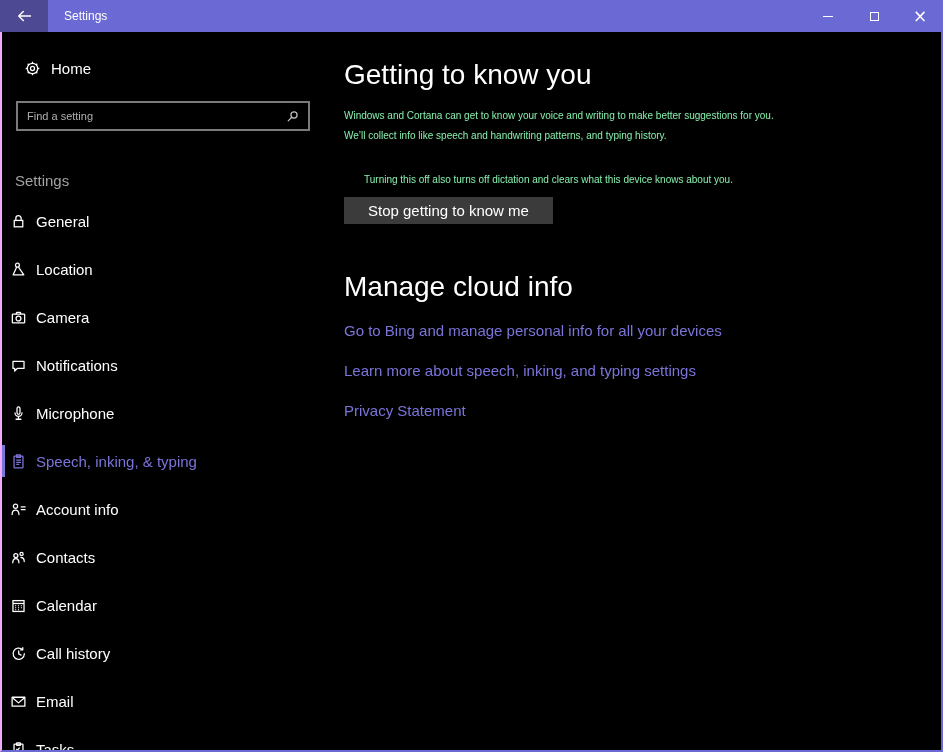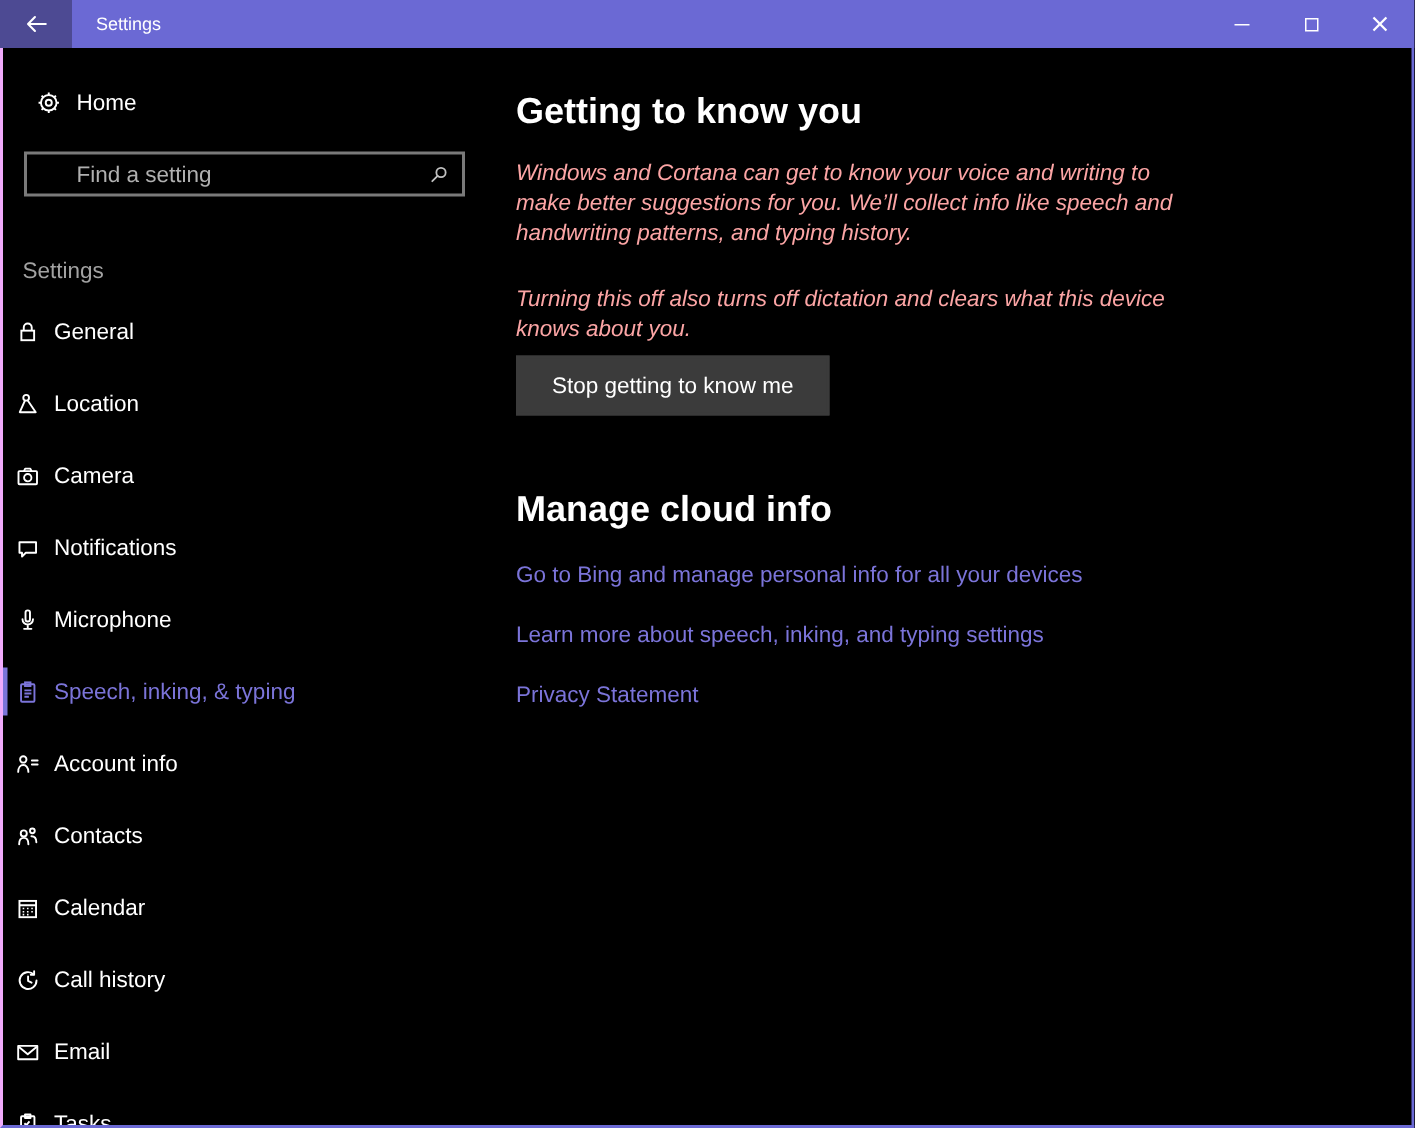--- a/index.html
+++ b/index.html
@@ -55,51 +55,51 @@
     .home-row .icon { margin-right: 10px; }
     .icon { width: 17px; height: 17px; display: inline-flex; flex: 0 0 17px; }
     .icon svg { width: 100%; height: 100%; }
     .search-box {
       margin: 13px 0 0 14px; width: 294px; height: 30px;
       border: 2px solid #7a7a7a; background: #000;
       display: flex; align-items: center; padding: 0 8px 0 9px;
     }
     .search-box input {
       flex: 1; background: transparent; border: none; outline: none;
-      color: #cfcfcf; font-size: 15px; font-family: inherit; padding: 0; margin-left: 24px;
+      color: #cfcfcf; font-size: 11px; font-family: inherit; padding: 0;
     }
     .search-box input::placeholder { color: #b0b0b0; opacity: 1; }
     .search-icon { width: 15px; height: 15px; color: #c0c0c0; flex: 0 0 15px; }
     .section-label { margin: 40px 0 0 13px; color: #a2a2a2; font-size: 15px; line-height: 20px; }
     .nav { margin-top: 6px; }
     .nav-item {
       height: 48px; display: flex; align-items: center;
       padding-left: 8px; position: relative;
       color: #fff; font-size: 15px; cursor: default;
     }
     .nav-item .icon { margin-right: 9px; color: #fff; }
     .nav-item.selected { color: #7b74d9; }
     .nav-item.selected .icon { color: #7b74d9; }
     .nav-item.selected::before {
       content: ""; position: absolute; left: -2px; top: 8px;
       width: 5px; height: 32px; background: #7b74d9;
     }
     
     .main { flex: 1; padding-top: 26px; color: #fff; }
     .page-h {
-      font-size: 24px; font-weight: 700; line-height: 34px;
+      font-size: 28px; font-weight: 400; line-height: 34px;
       margin: 0; color: #fff;
     }
-    .para { width: 440px; font-size: 15px; line-height: 20px; margin: 0; color: #fca5a5; font-style: italic; }
+    .para { width: 440px; font-size: 10px; line-height: 20px; margin: 0; color: #86efac; }
     .para-1 { margin-top: 14px; }
-    .para-2 { margin-top: 24px; }
+    .para-2 { margin-top: 24px; margin-left: 20px; }
     .stop-btn {
       margin-top: 7px; background: #3b3b3b; color: #fff;
       border: 2px solid #3b3b3b; font-size: 15px; font-family: inherit;
-      height: 40px; padding: 0 22px; cursor: default;
+      height: 27px; padding: 0 22px; cursor: default;
     }
     .h2 { margin-top: 46px; }
     .links { margin-top: 18px; }
     .cloud-link {
       display: block; width: max-content;
       color: #7b74d9; font-size: 15px; line-height: 18px;
       text-decoration: none; cursor: pointer;
     }
     .cloud-link + .cloud-link { margin-top: 22px; }
   </style>

